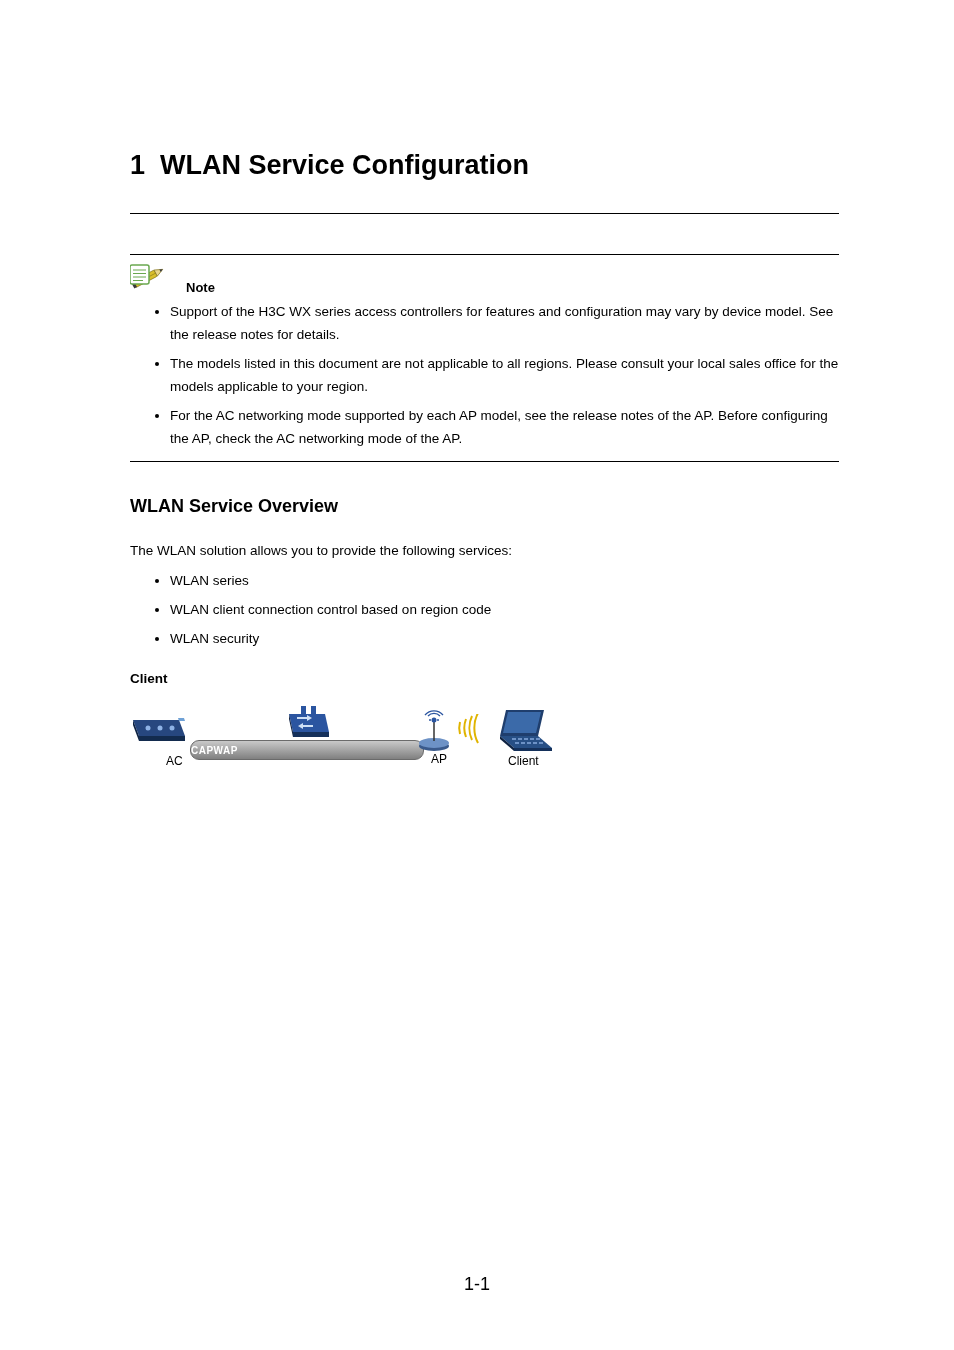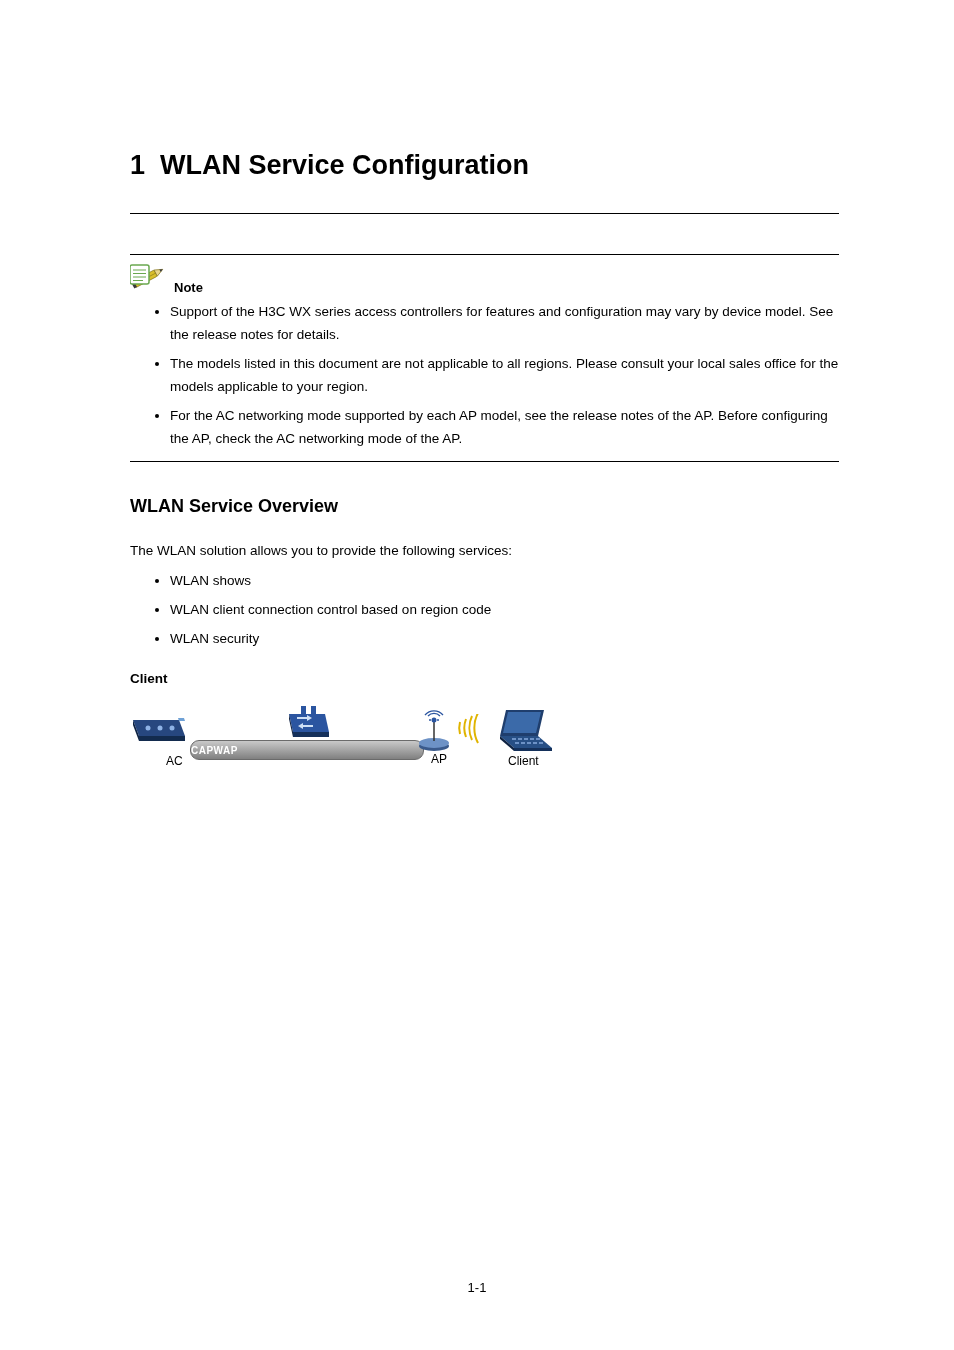--- a/index.html
+++ b/index.html
@@ -41,21 +41,21 @@
     margin: 0 0 4px 0;
   }
   .note-box .note-rule-bot {
     border: none;
     border-top: 1.5px solid #000;
     margin: 4px 0 0 0;
   }
   .note-header {
     display: flex;
     align-items: flex-end;
-    gap: 0;
+    gap: 12px;
     margin: 6px 0 6px 0;
   }
   .note-label {
     font-size: 13px;
     font-weight: bold;
   }
   .bullets {
     list-style: disc;
     padding-left: 40px;
     margin: 6px 0 10px 0;
@@ -129,21 +129,21 @@
     color: #fff;
     font-weight: bold;
     letter-spacing: 0.5px;
   }
   .page-num {
     position: absolute;
     bottom: 55px;
     left: 0;
     width: 954px;
     text-align: center;
-    font-size: 13px;
+    font-size: 18px;
   }
 </style>
 </head>
 <body>
 
 <div class="page">
 
   <h1 class="chapter-title">
     <span class="chapter-num">1</span>
     &nbsp;<span>WLAN Service Configuration</span>
@@ -178,21 +178,21 @@
       <li>Support of the H3C WX series access controllers for features and configuration may vary by device model. See the release notes for details.</li>
       <li>The models listed in this document are not applicable to all regions. Please consult your local sales office for the models applicable to your region.</li>
       <li>For the AC networking mode supported by each AP model, see the release notes of the AP. Before configuring the AP, check the AC networking mode of the AP.</li>
     </ul>
     <hr class="note-rule-bot">
   </div>
 
   <h2 class="h2">WLAN Service Overview</h2>
   <p class="para">The WLAN solution allows you to provide the following services:</p>
   <ul class="bullets">
-    <li>WLAN shows</li>
+    <li>WLAN series</li>
     <li>WLAN client connection control based on region code</li>
     <li>WLAN security</li>
   </ul>
 
 
   <h4 class="h4">Client</h4>
 
 
   <div class="figure">
 

